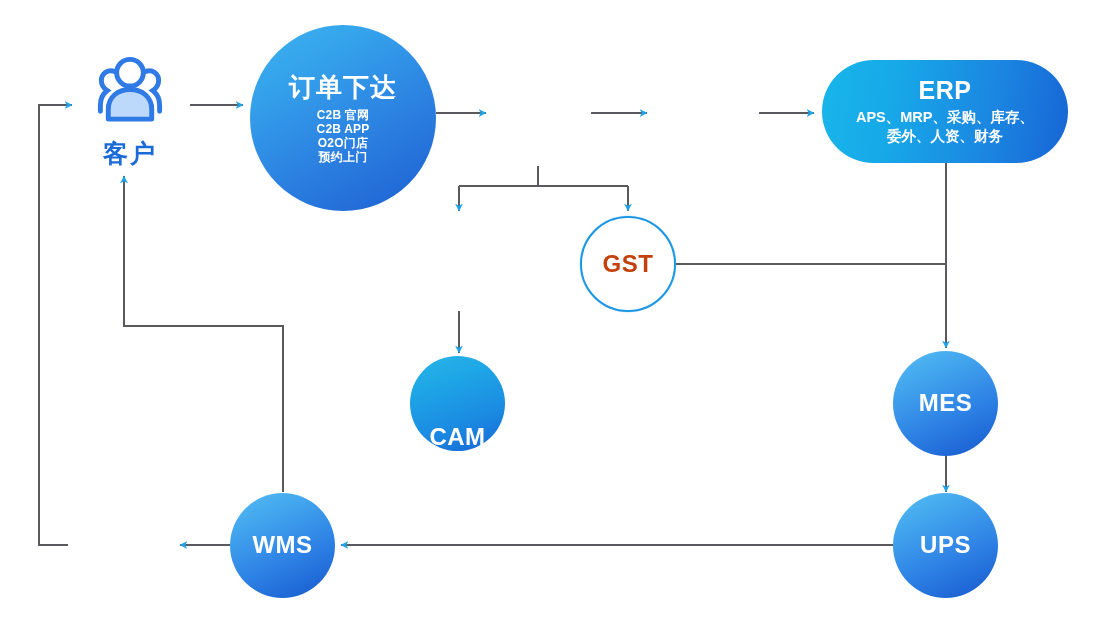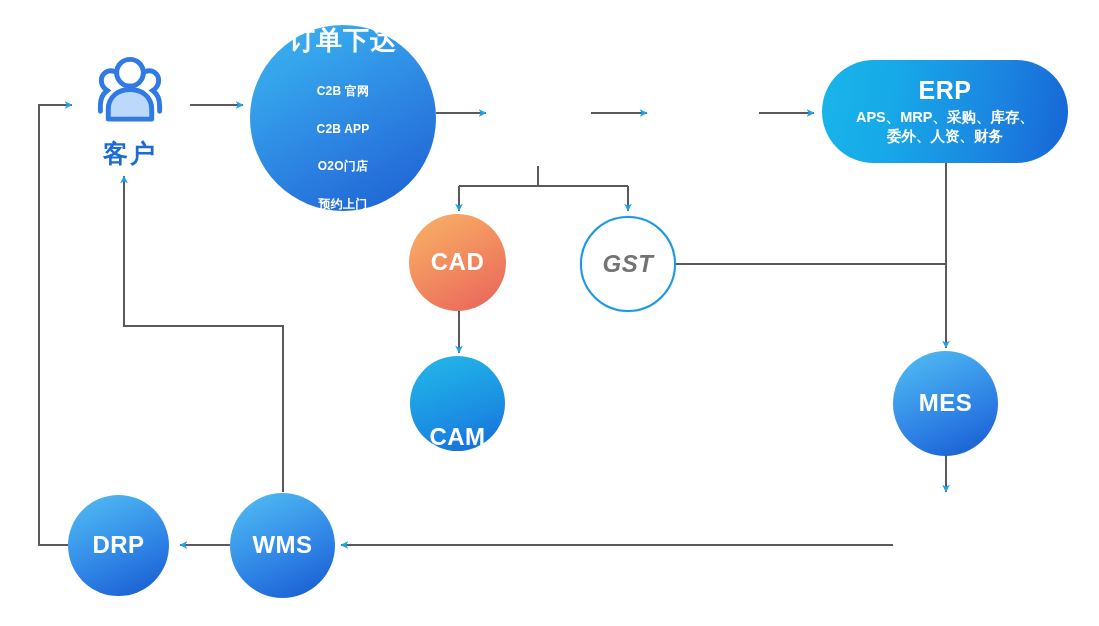--- a/index.html
+++ b/index.html
@@ -35,41 +35,39 @@
     text-align: center;
     color: #ffffff;
     line-height: 1.18;
     box-sizing: border-box;
   }
   .circle { border-radius: 50%; }
 
   
   .sk-order {
     background: linear-gradient(150deg, #3fb2ef 0%, #35a5ec 22%, #2b7fe0 62%, #1c5fd1 100%);
-    justify-content: space-between;
   }
   .sk-blue {
     background: linear-gradient(155deg, #56bdf2 0%, #43a7ee 25%, #2d80e4 62%, #1558cd 100%);
   }
   .sk-cam {
     background: linear-gradient(160deg, #2ab5e8 0%, #1ea7e6 28%, #1b8ce2 65%, #1667d4 100%);
   }
   .sk-orange {
     background: linear-gradient(150deg, #f8b069 0%, #f59e62 28%, #ef7f5e 65%, #e7615b 100%);
   }
   .sk-erp {
     background: linear-gradient(100deg, #18b6ea 0%, #17a8e8 30%, #1b86e1 68%, #1765d5 100%);
     border-radius: 52px;
   }
   .sk-gst {
     background: #ffffff;
     border: 2.5px solid #1b97e4;
-    color: #737373;
+    color: #c2410c;
     box-shadow: 0 0 0 0.5px rgba(27,151,228,0.25);
-    font-style: italic;
   }
 
   .title-cn {
     font-size: 26px;
     font-weight: 700;
     letter-spacing: 1px;
     margin-bottom: 5px;
   }
   .sub-line {
     font-size: 12px;
@@ -186,38 +184,35 @@
   </div>
 
 
 
   <div class="node sk-erp" style="left:822px; top:60px; width:246px; height:103px;">
     <div class="erp-title">ERP</div>
     <div class="erp-sub">APS、MRP、采购、库存、</div>
     <div class="erp-sub">委外、人资、财务</div>
   </div>
 
-  <div class="node circle sk-orange" style="left:409px; top:214px; width:97px; height:97px;">
-    <div class="acronym-sm">CAD</div>
-  </div>
 
   <div class="node circle sk-gst" style="left:580px; top:216px; width:96px; height:96px;">
     <div class="acronym-sm">GST</div>
   </div>
 
   <div class="node circle sk-cam" style="left:410px; top:356px; width:95px; height:95px;justify-content:flex-end;">
     <div class="acronym-sm">CAM</div>
   </div>
 
   <div class="node circle sk-blue" style="left:893px; top:351px; width:105px; height:105px;">
     <div class="acronym-sm">MES</div>
   </div>
 
+  <div class="node circle sk-blue" style="left:893px; top:493px; width:105px; height:105px;">
+    <div class="acronym-sm">UPS</div>
+  </div>
 
   <div class="node circle sk-blue" style="left:230px; top:493px; width:105px; height:105px;">
     <div class="acronym-sm">WMS</div>
   </div>
 
-  <div class="node circle sk-blue" style="left:68px; top:495px; width:101px; height:101px;">
-    <div class="acronym-sm">DRP</div>
-  </div>
 
 </div>
 
 </body></html>

